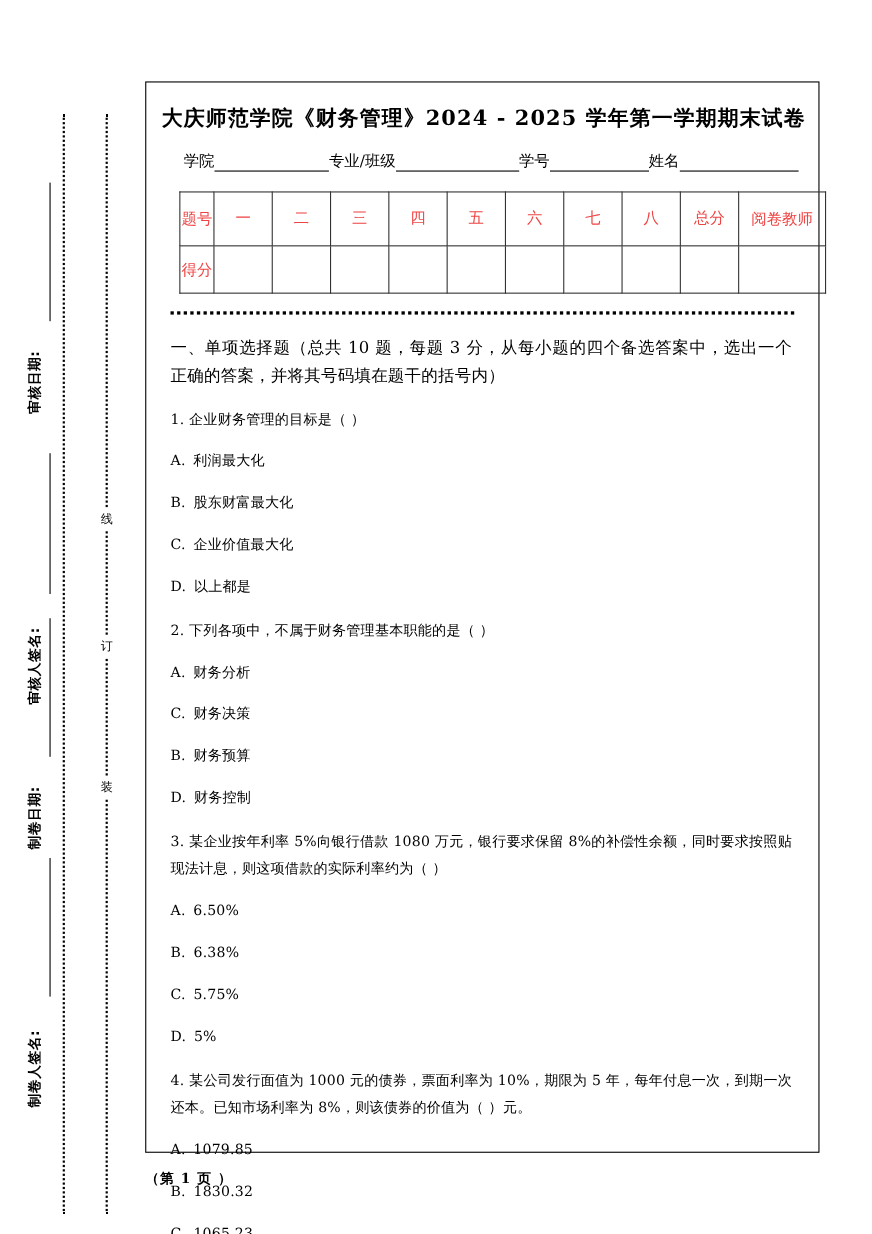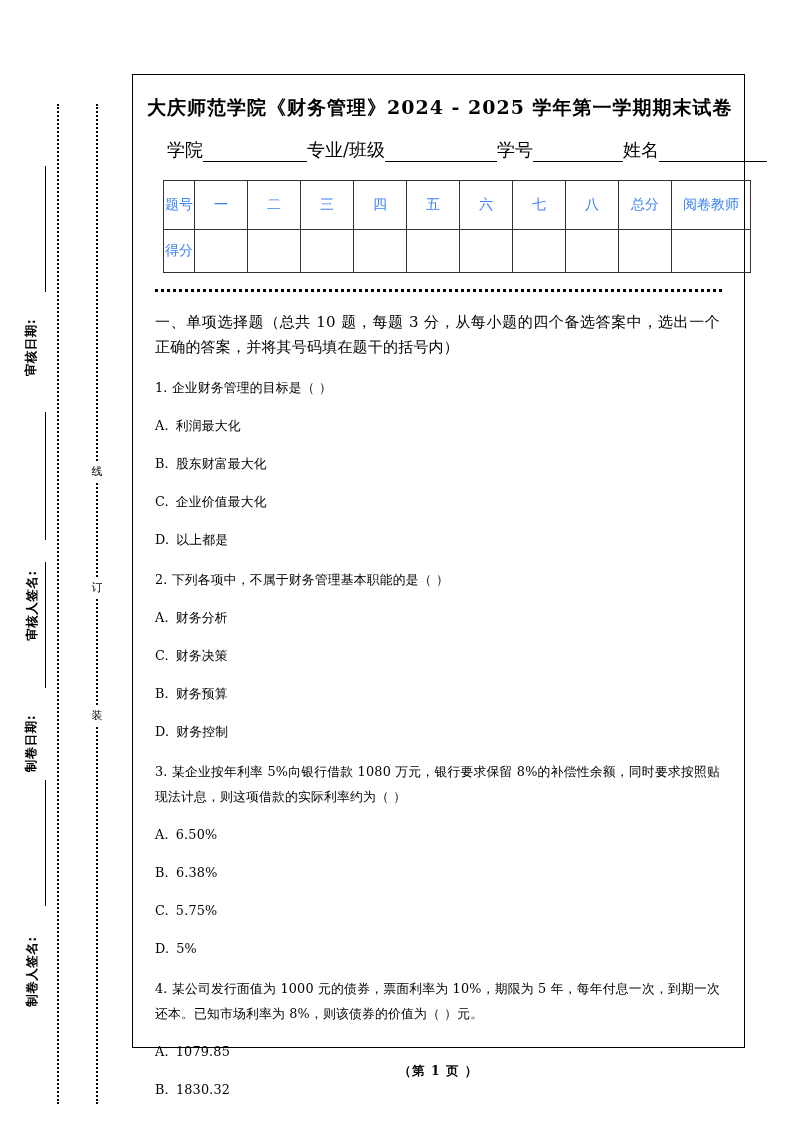--- a/index.html
+++ b/index.html
@@ -101,21 +101,21 @@
     margin-top: 17px;
     padding: 0 8px 0 20px;
     font-size: 12.5px;
     font-family: "DejaVu Serif", "Liberation Serif", serif;
   }
   .info-field {
     display: flex;
     align-items: flex-end;
     white-space: nowrap;
   }
-  .info-field .lbl { font-size: 18px; text-align: right; }
+  .info-field .lbl { font-size: 14px; text-align: right; }
   .info-field .blank {
     display: inline-block;
     border-bottom: 1.2px solid #000;
     height: 13px;
   }
   .blank-w1 { width: 104px; }
   .blank-w2 { width: 112px; }
   .blank-w3 { width: 90px; }
   .blank-w4 { width: 108px; }
 
@@ -126,25 +126,25 @@
   }
   table.score-table {
     border-collapse: collapse;
     width: 100%;
     table-layout: fixed;
   }
   table.score-table td {
     border: 1px solid #333;
     text-align: center;
     vertical-align: middle;
-    font-family: Liberation Mono, monospace;
+    font-family: Liberation Sans, sans-serif;
     font-size: 14px;
     height: 22px;
     padding: 0;
-    color: #3b82f6;
+    color: #ef4444;
   }
   td.rowhead {
     width: 30px;
     font-size: 13px;
     line-height: 16px;
     padding: 3px 2px;
   }
   td.col-normal { width: 52px; }
   td.col-total  { width: 52px; font-size: 12.5px; }
   td.col-teacher{
@@ -188,21 +188,21 @@
     letter-spacing: 0.2px;
   }
   .opt-letter { margin-right: 7px; }
 
   
   .footer {
     position: absolute;
     left: 132px;
     top: 1063px;
     width: 613px;
-    text-align: center;
+    text-align: left;
     font-family: "DejaVu Serif", "Liberation Serif", serif;
     font-size: 12.5px;
     font-weight: bold;
     letter-spacing: 1px;
   }
 </style>
 </head>
 <body>
 
 <div class="margin-area">

